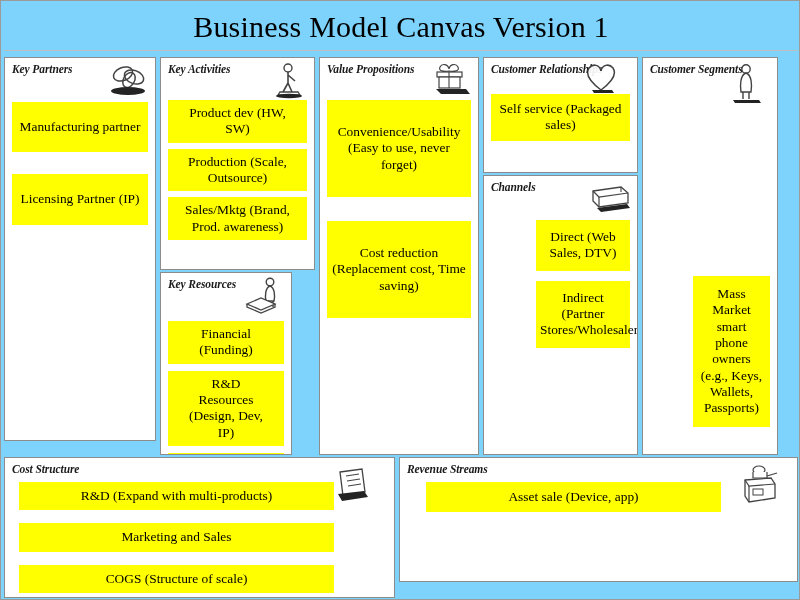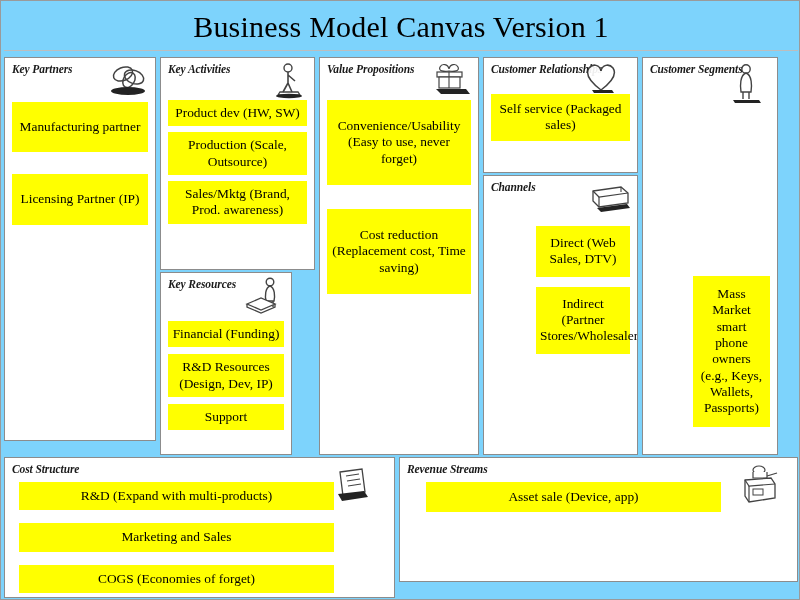--- a/index.html
+++ b/index.html
@@ -64,21 +64,21 @@
     display: flex;
     flex-direction: column;
     gap: 4px;
   }
   .note {
     background: #ffff00;
     color: #000000;
     font-size: 13.4px;
     line-height: 1.22;
     text-align: center;
-    padding: 5px 3px;
+    padding: 5px 17px;
   }
   .note.tall { padding: 9px 3px; }
 
   
   #blk-key-partners      { left: 3px;   top: 56px;  width: 152px; height: 384px; }
   #blk-key-activities    { left: 159px; top: 56px;  width: 155px; height: 213px; }
   #blk-key-resources     { left: 159px; top: 271px; width: 132px; height: 183px; }
   #blk-value-props       { left: 318px; top: 56px;  width: 160px; height: 398px; }
   #blk-cust-relations    { left: 482px; top: 56px;  width: 155px; height: 116px; }
   #blk-channels          { left: 482px; top: 174px; width: 155px; height: 280px; }
@@ -87,26 +87,26 @@
   #blk-revenue-streams   { left: 398px; top: 456px; width: 399px; height: 125px; }
 
   
   #blk-key-partners   .notes { top: 44px; gap: 22px; }
   #blk-key-partners   .note  { padding: 17px 4px; }
 
   #blk-key-activities .notes { top: 42px; gap: 6px; }
   #blk-key-resources  .notes { top: 48px; gap: 7px; }
 
   #blk-value-props    .notes { top: 42px; gap: 24px; }
-  #blk-value-props    .note  { padding: 18px 5px; }
+  #blk-value-props    .note  { padding: 24px 5px; }
 
   #blk-cust-relations .notes { top: 36px; }
   #blk-cust-relations .note  { padding: 7px 5px; }
 
-  #blk-channels       .notes { top: 50px; gap: 10px; padding-left: 45px; }
+  #blk-channels       .notes { top: 44px; gap: 10px; padding-left: 45px; }
   #blk-channels       .note  { padding: 9px 4px; }
 
   #blk-cust-segments  .notes { top: 218px; padding-left: 43px; }
   #blk-cust-segments  .note  { padding: 10px 6px; }
 
   #blk-cost-structure .notes { left: 14px; right: 60px; top: 24px; gap: 13px; }
   #blk-cost-structure .note  { padding: 6px 12px; }
 
   #blk-revenue-streams .notes { left: 26px; right: 76px; top: 24px; }
   #blk-revenue-streams .note  { padding: 7px 4px; }
@@ -243,21 +243,21 @@
     <div class="icon-holder">
       <svg viewBox="0 0 46 40">
         <path d="M14 6 L36 3 L39 26 L17 30 Z" fill="#fff" stroke="#333" stroke-width="1.3"></path>
         <path d="M20 10 L33 8 M21 15 L34 13 M22 20 L35 18" stroke="#333" stroke-width="1.1" fill="none"></path>
         <path d="M12 28 L38 25 L42 31 L16 35 Z" fill="#111"></path>
       </svg>
     </div>
     <div class="notes">
       <div class="note">R&amp;D (Expand with multi-products)</div>
       <div class="note">Marketing and Sales</div>
-      <div class="note">COGS (Economies of forget)</div>
+      <div class="note">COGS (Structure of scale)</div>
     </div>
   </div>
 
   <div class="block" id="blk-revenue-streams">
     <div class="block-header">Revenue Streams</div>
     <div class="icon-holder">
       <svg viewBox="0 0 46 44">
         <ellipse cx="24" cy="6" rx="6" ry="4" fill="#fff" stroke="#333" stroke-width="1.2"></ellipse>
         <path d="M18 8 L18 14 L32 14 L32 8" fill="#fff" stroke="#333" stroke-width="1.2"></path>
         <path d="M32 12 L42 9" stroke="#333" stroke-width="1.3" fill="none"></path>

